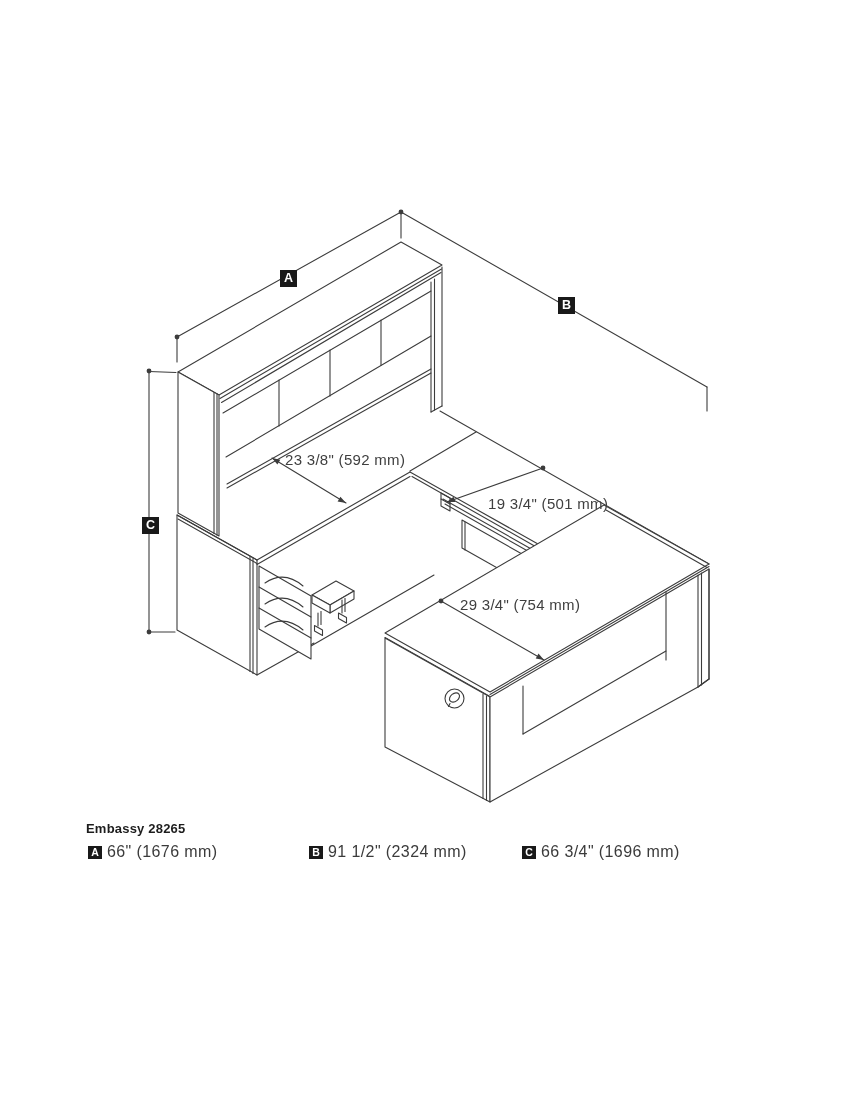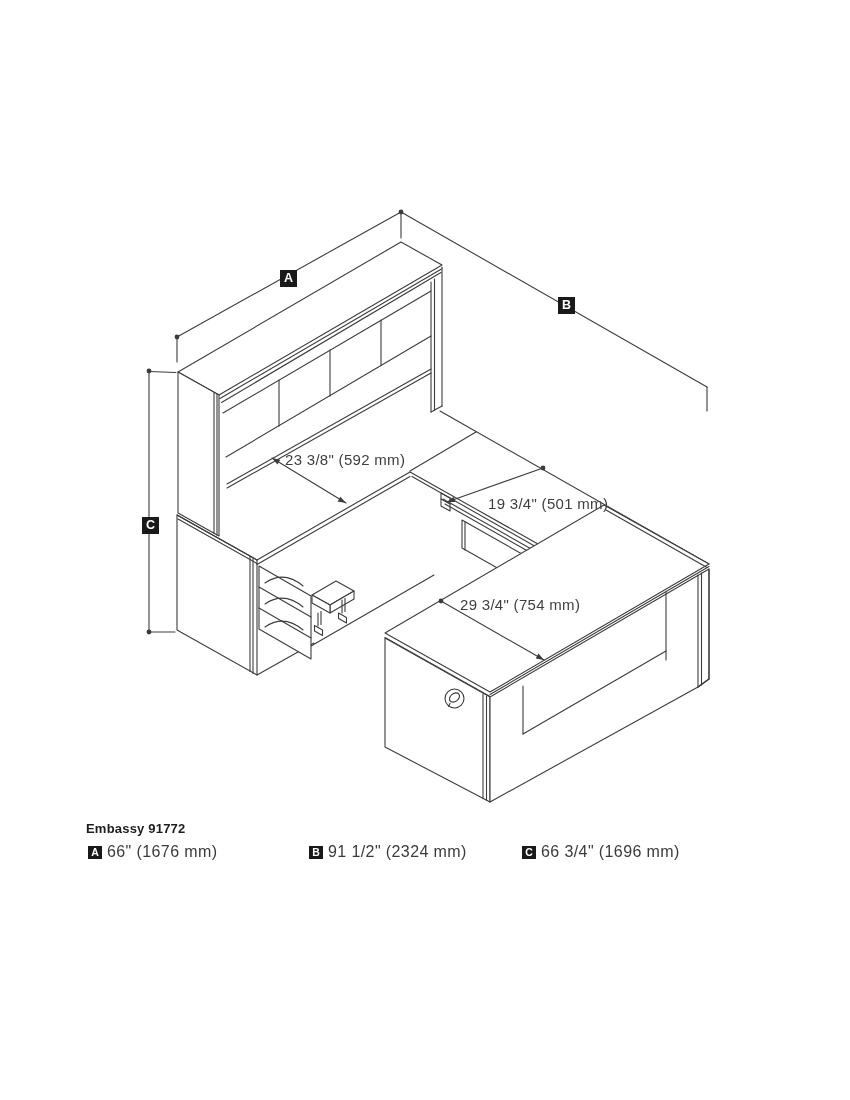--- a/index.html
+++ b/index.html
@@ -187,21 +187,21 @@
 
   <div class="callout" style="left:280px;top:270px;">A</div>
   <div class="callout" style="left:558px;top:297px;">B</div>
   <div class="callout" style="left:142px;top:517px;">C</div>
 
   <div class="dim-text" style="left:285px;top:451px;">23 3/8" (592 mm)</div>
   <div class="dim-text" style="left:488px;top:495px;">19 3/4" (501 mm)</div>
   <div class="dim-text" style="left:460px;top:596px;">29 3/4" (754 mm)</div>
 
   <div class="legend">
-    <div class="legend-title">Embassy 91772</div>
+    <div class="legend-title">Embassy 28265</div>
 
     <div class="legend-item" id="legend-a">
       <span class="legend-badge">A</span>
       <span class="legend-value">66" (1676 mm)</span>
     </div>
 
     <div class="legend-item" id="legend-b">
       <span class="legend-badge">B</span>
       <span class="legend-value">91 1/2" (2324 mm)</span>
     </div>

